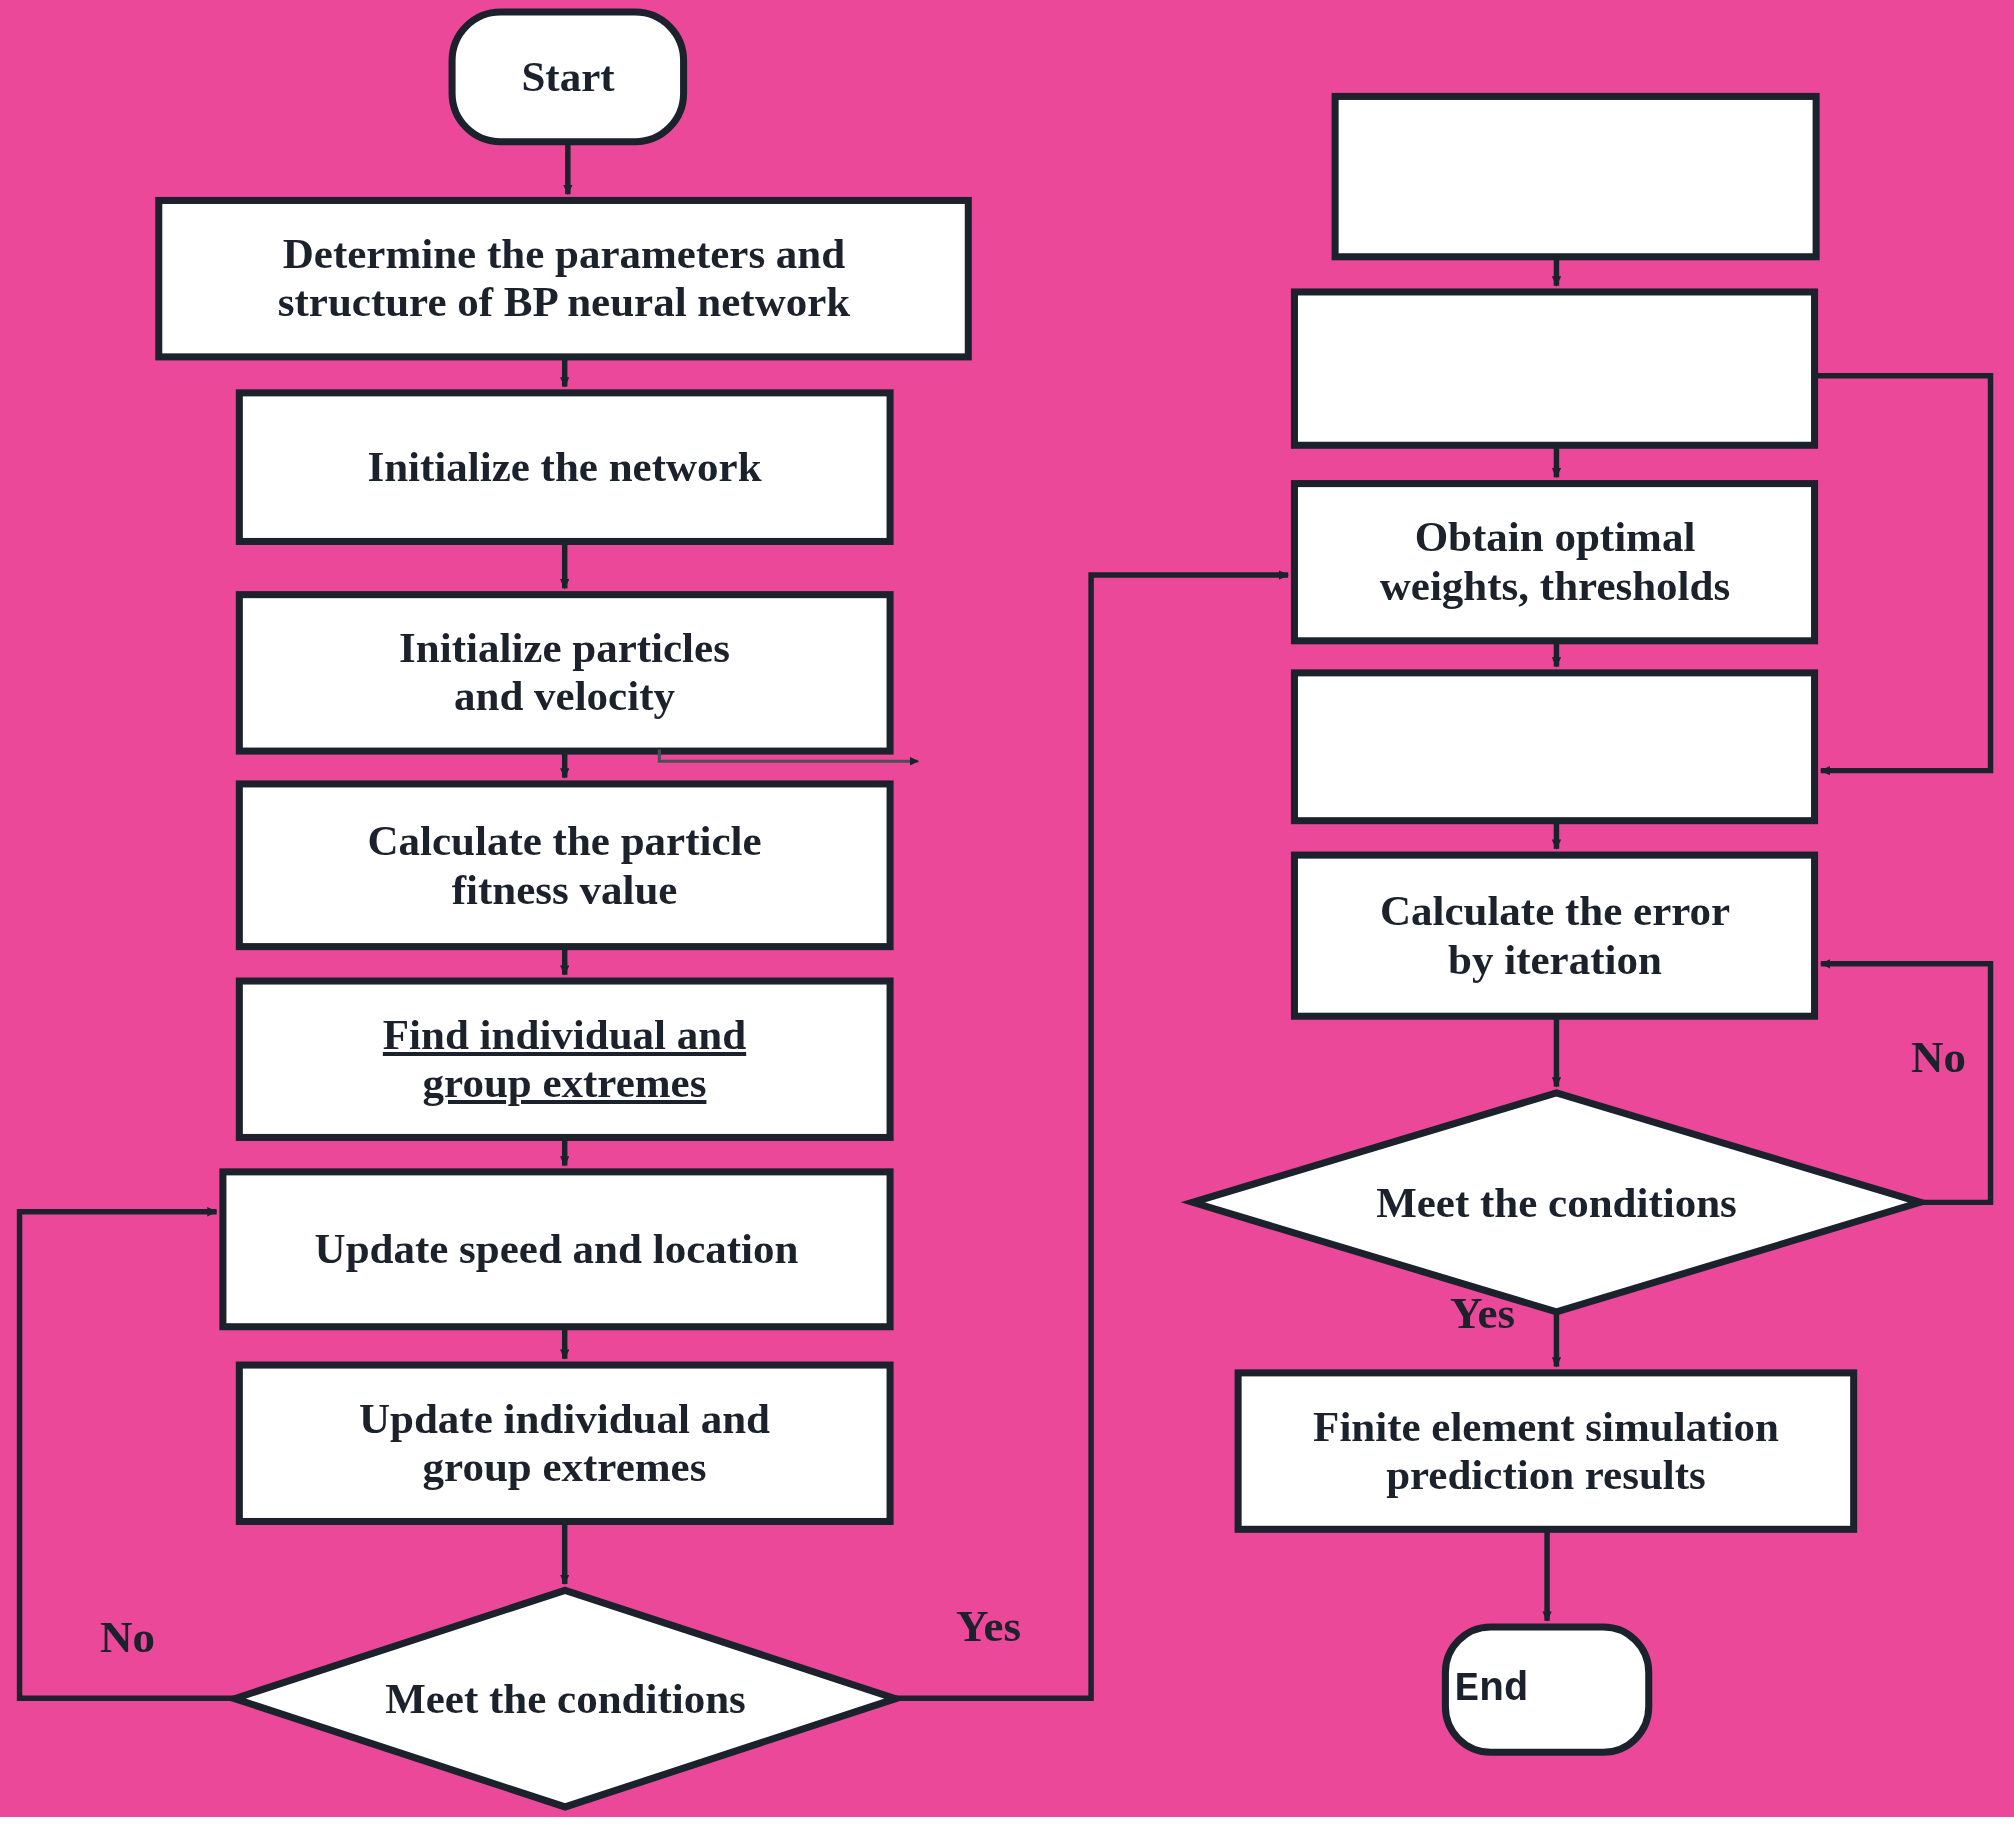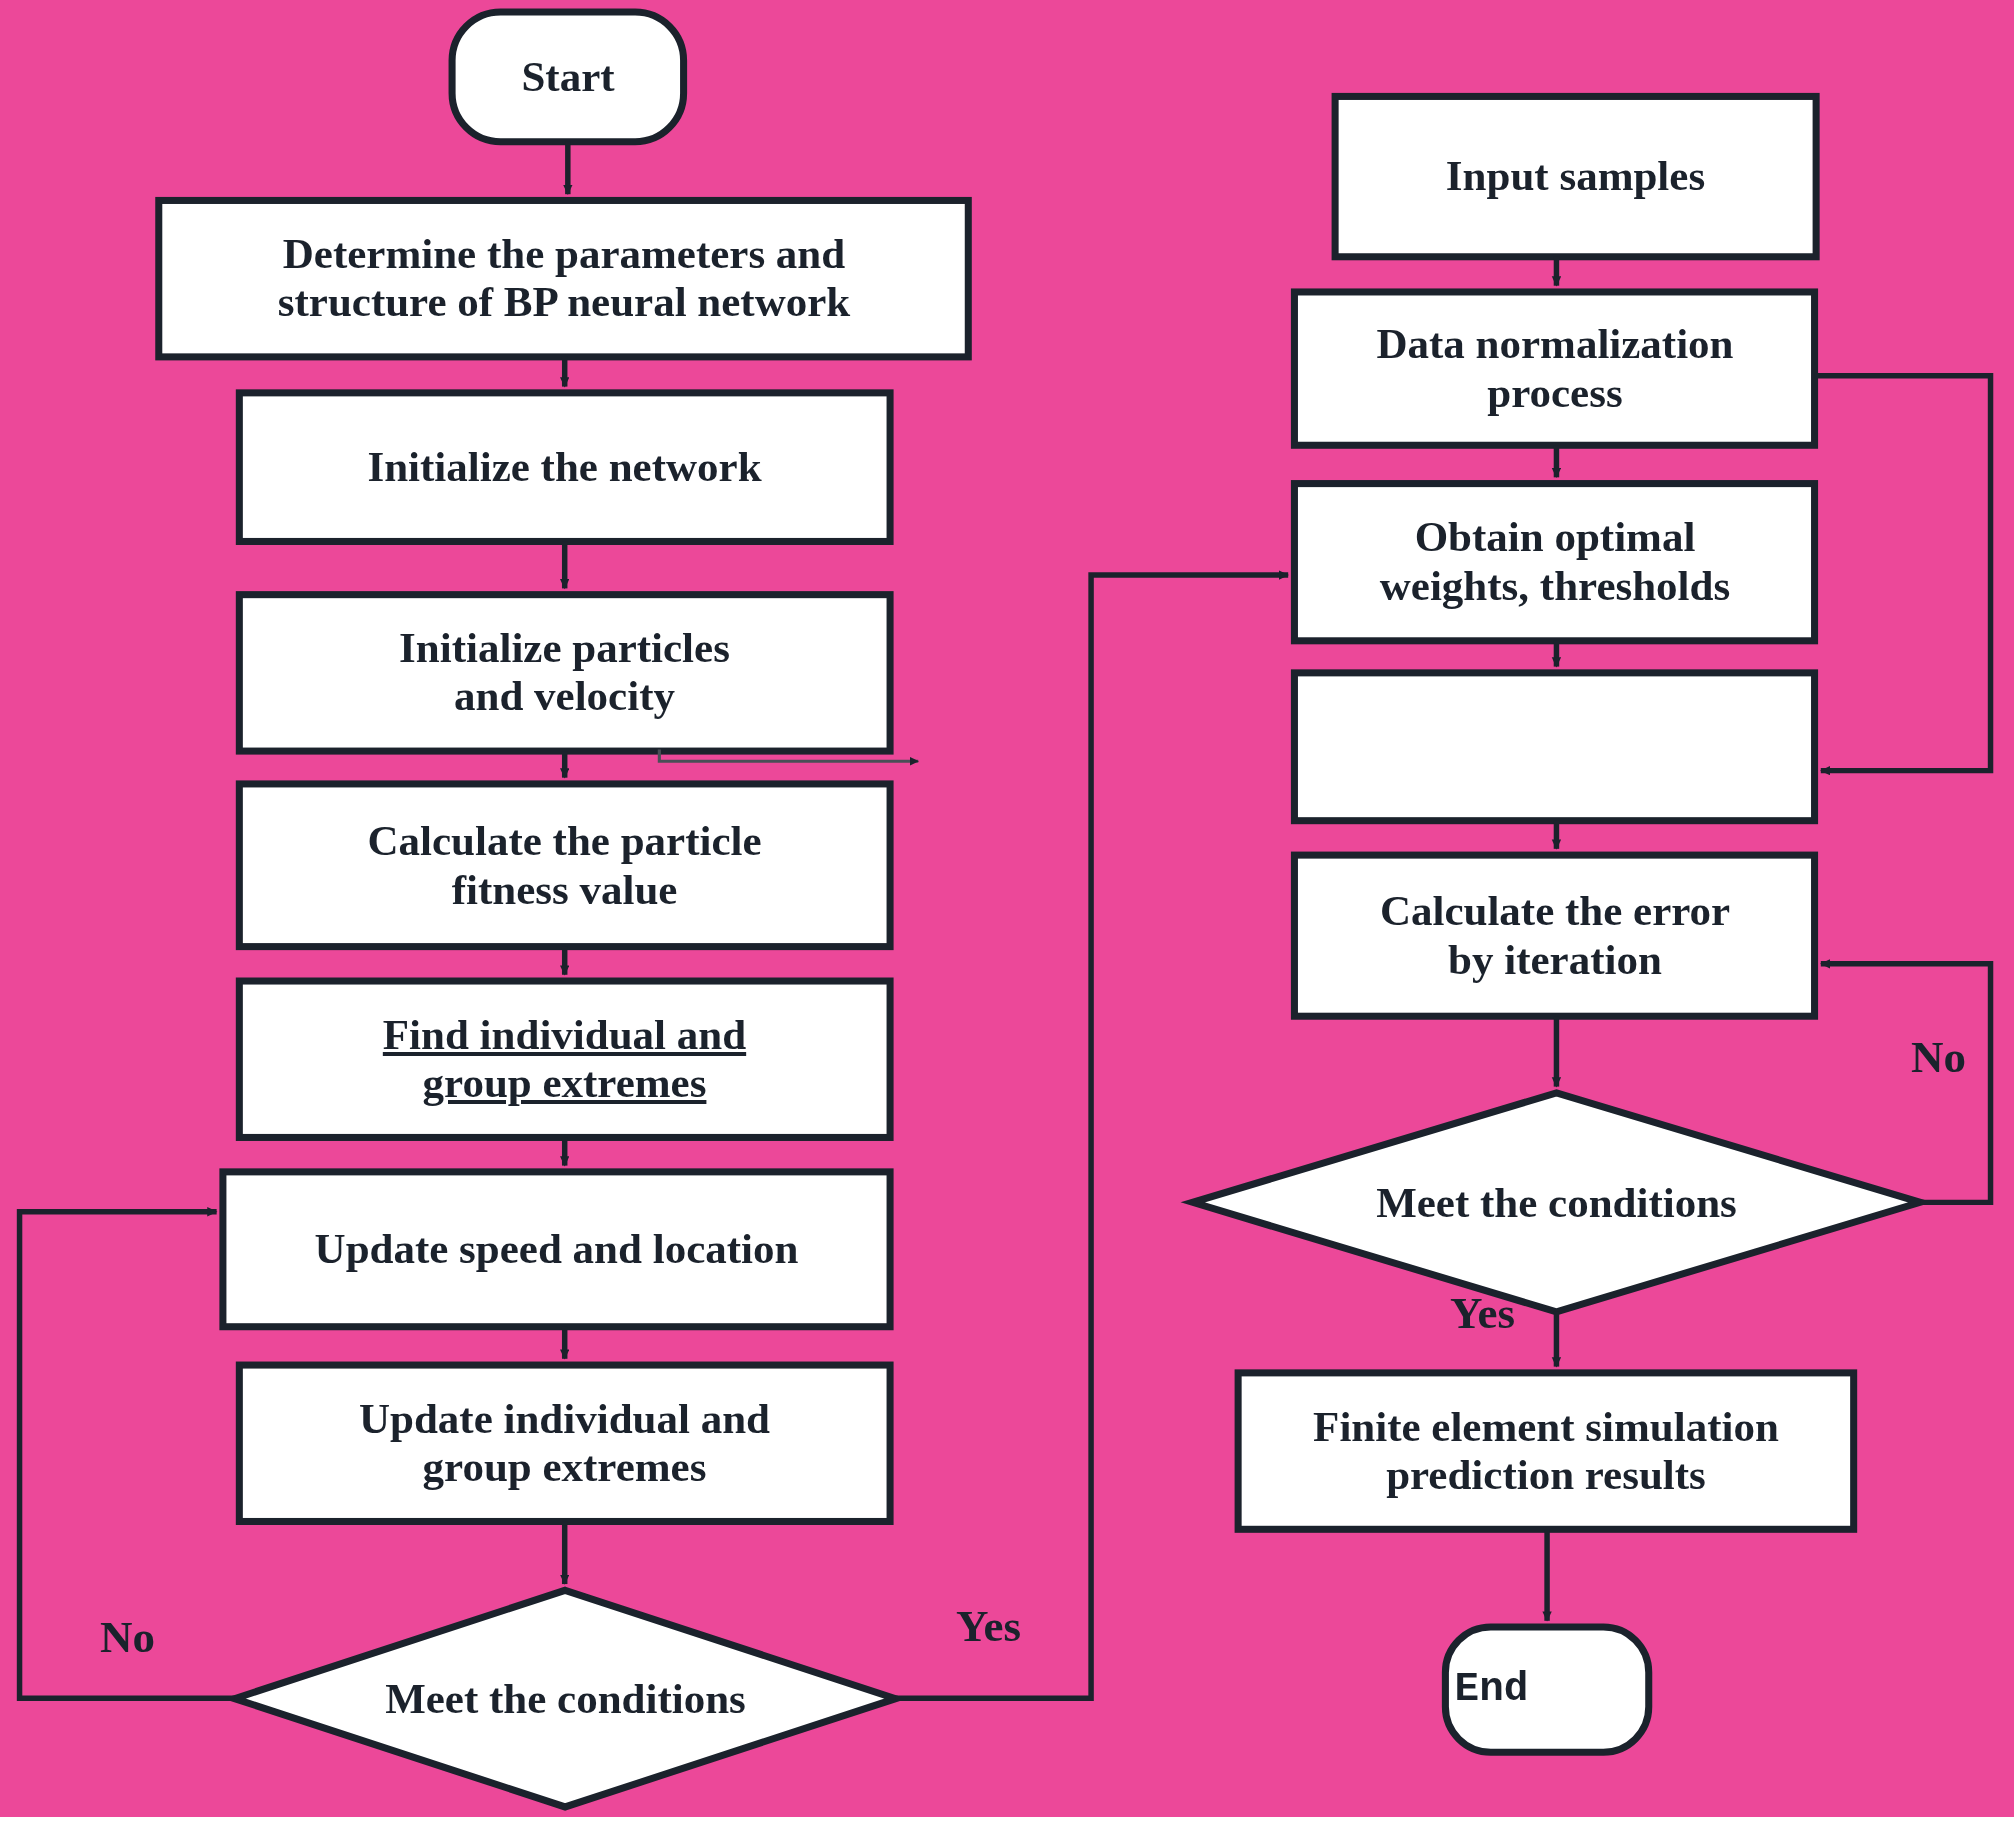--- a/index.html
+++ b/index.html
@@ -141,24 +141,21 @@
   <div class="node-label" style="left:239px;top:981px;width:651px;height:156px;font-size:43px;text-decoration:underline;">Find individual and
 group extremes</div>
 
   <div class="node-label" style="left:223px;top:1172px;width:667px;height:155px;font-size:43px;">Update speed and location</div>
 
   <div class="node-label" style="left:239px;top:1365px;width:651px;height:156px;font-size:43px;">Update individual and
 group extremes</div>
 
   <div class="node-label" style="left:235px;top:1652px;width:661px;height:94px;font-size:43px;">Meet the conditions</div>
 
-  <div class="node-label" style="left:1335px;top:96px;width:481px;height:160px;font-size:43px;">Input samples</div>
 
-  <div class="node-label" style="left:1295px;top:292px;width:520px;height:153px;font-size:43px;">Data normalization
-process</div>
 
   <div class="node-label" style="left:1295px;top:483px;width:520px;height:157px;font-size:43px;">Obtain optimal
 weights, thresholds</div>
 
 
   <div class="node-label" style="left:1295px;top:855px;width:520px;height:161px;font-size:43px;">Calculate the error
 by iteration</div>
 
   <div class="node-label" style="left:1193px;top:1158px;width:727px;height:90px;font-size:43px;">Meet the conditions</div>
 

